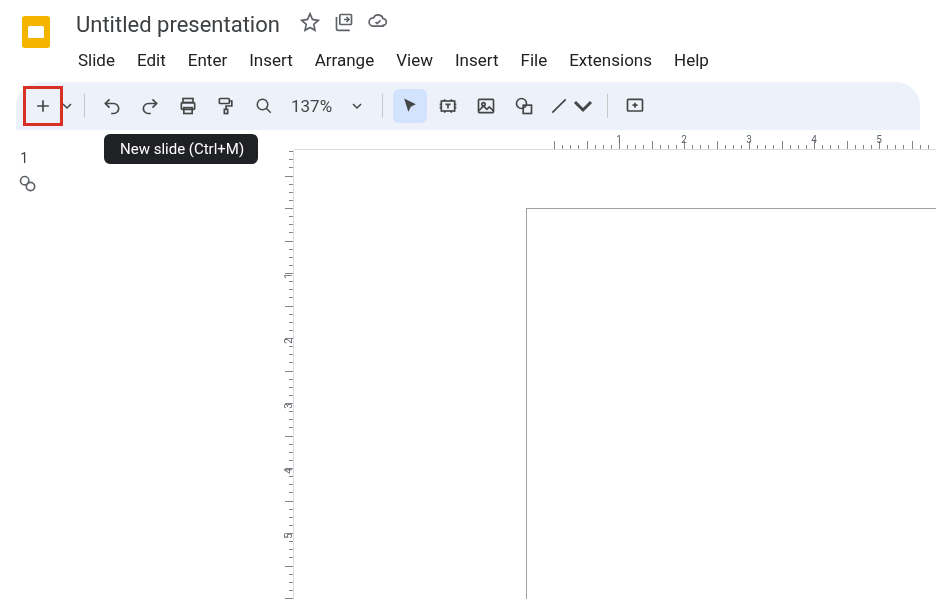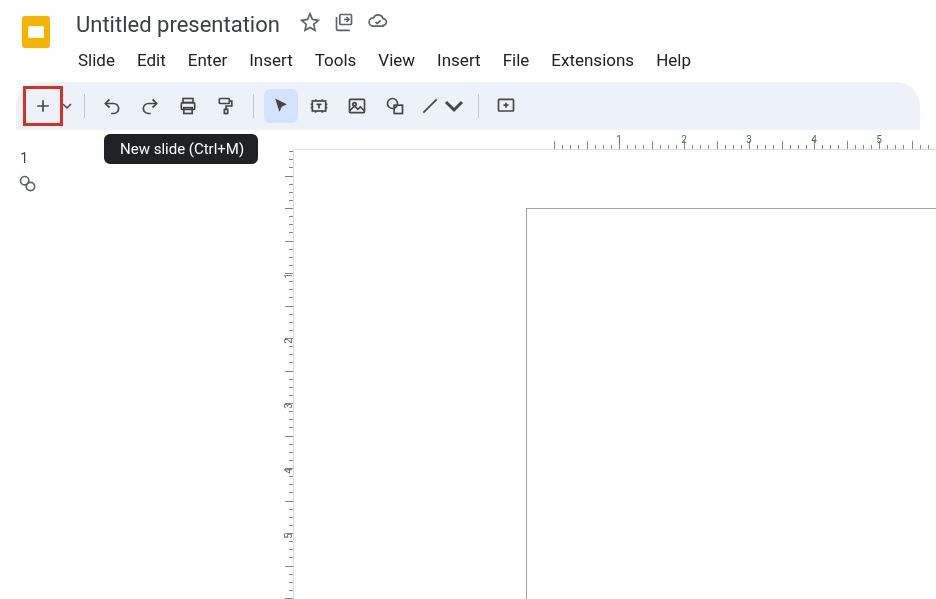--- a/index.html
+++ b/index.html
@@ -96,21 +96,21 @@
               <path d="M9 12l2 2 4-4"></path>
             </svg>
         </span>
       </div>
     </div>
     <div class="menubar">
       <span class="menu-item">Slide</span>
       <span class="menu-item">Edit</span>
       <span class="menu-item">Enter</span>
       <span class="menu-item">Insert</span>
-      <span class="menu-item">Tools</span>
+      <span class="menu-item">Arrange</span>
       <span class="menu-item">View</span>
       <span class="menu-item">Insert</span>
       <span class="menu-item">File</span>
       <span class="menu-item">Extensions</span>
       <span class="menu-item">Help</span>
     </div>
   </div>
 </div>
 
 <div class="toolbar-wrap">
@@ -152,20 +152,34 @@
         </svg>
     </div>
     <div class="tb-btn">
       <svg viewBox="0 0 24 24" fill="none" stroke="#444746" stroke-width="2">
           <rect x="4" y="3" width="12" height="6" rx="1"></rect>
           <path d="M16 6h3v6h-7v4"></path>
           <rect x="10" y="16" width="4" height="5"></rect>
         </svg>
     </div>
 
+    <div class="zoom-group">
+      <div class="tb-btn small">
+        <svg viewBox="0 0 24 24" fill="none" stroke="#444746" stroke-width="2">
+            <circle cx="10" cy="10" r="7"></circle>
+            <path d="M21 21l-6-6"></path>
+          </svg>
+      </div>
+      <span class="zoom-text">137%</span>
+      <div class="dd-mini" style="width:30px">
+        <svg class="dd-caret" viewBox="0 0 10 10">
+            <path d="M1 3l4 4 4-4" fill="none" stroke="#444746" stroke-width="1.5"></path>
+          </svg>
+      </div>
+    </div>
 
     <div class="tb-sep"></div>
 
     <div class="tb-btn active">
       <svg viewBox="0 0 24 24" fill="#444746">
           <path d="M5 3l5 16 3-6 6-3z"></path>
         </svg>
     </div>
     <div class="tb-btn">
       <svg viewBox="0 0 24 24" fill="none" stroke="#444746" stroke-width="2">

